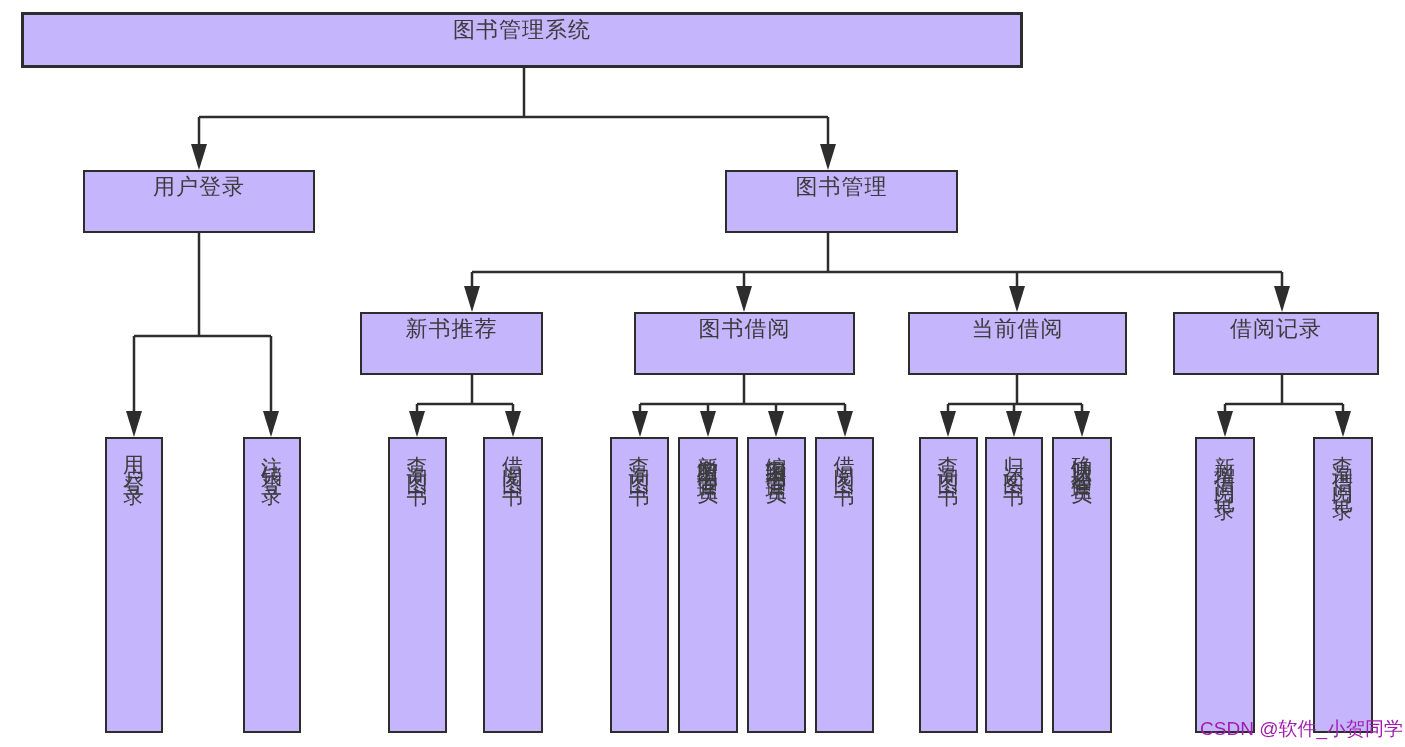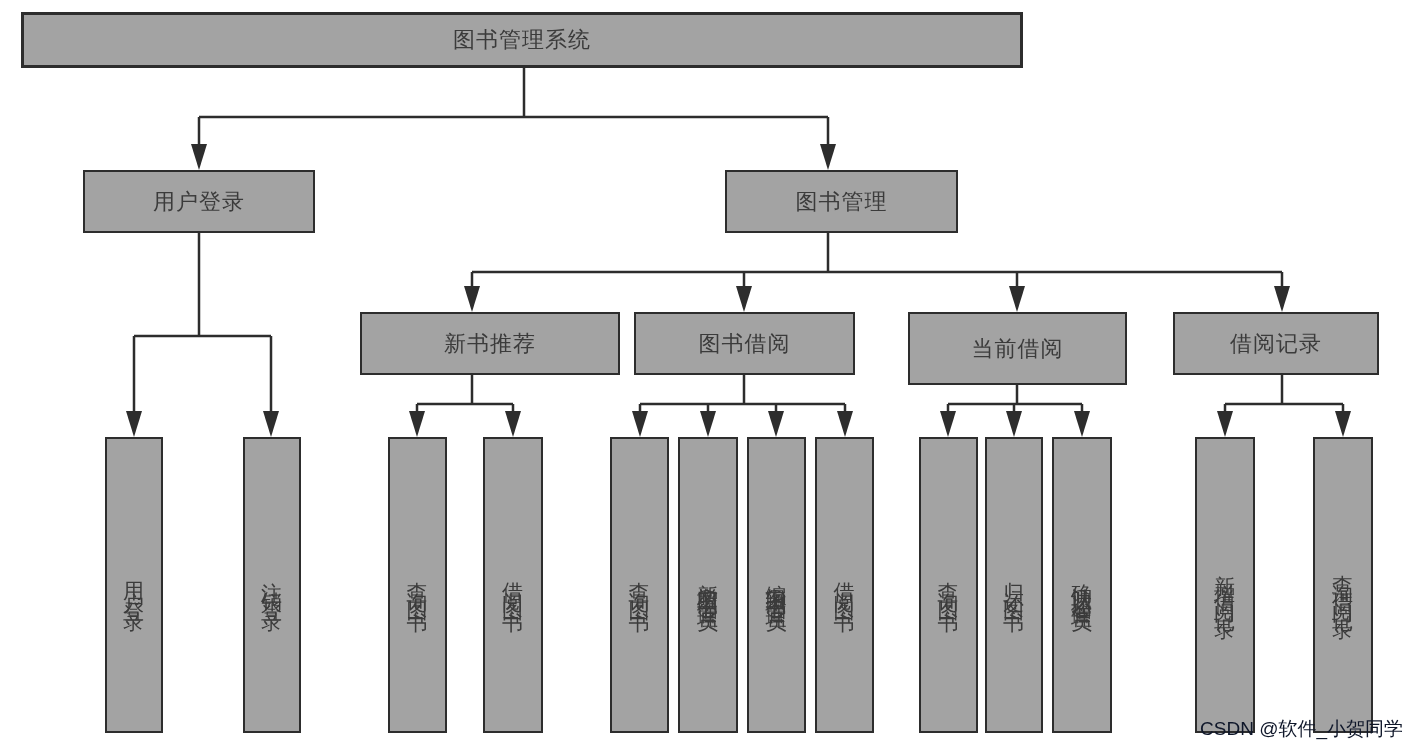--- a/index.html
+++ b/index.html
@@ -8,46 +8,46 @@
     width: 1405px;
     height: 747px;
     background: #ffffff;
     font-family: "Liberation Sans", sans-serif;
     overflow: hidden;
   }
   .layer-svg { position: absolute; left: 0; top: 0; z-index: 0; }
   .node {
     position: absolute;
     box-sizing: border-box;
-    background: #a3a3a3;
+    background: #c4b5fd;
     border: 2.5px solid #2d2d2d;
     color: #3b3b3b;
     display: flex;
-    align-items: center;
+    align-items: flex-start;
     justify-content: center;
     z-index: 1;
   }
   .root-node { border-width: 3px; }
   .h-node { font-size: 22px; letter-spacing: 1px; }
   .v-node span {
     writing-mode: vertical-rl;
     text-orientation: mixed;
     font-size: 21px;
     line-height: 1;
     letter-spacing: 10px;
     white-space: nowrap;
   }
   .v-node.tight span { letter-spacing: 4px; }
   .v-node.mid span { letter-spacing: 9px; }
   .watermark {
     position: absolute;
     right: 2px;
     bottom: 5px;
     font-size: 19px;
-    color: #0f172a;
+    color: #a21caf;
     z-index: 5;
     white-space: nowrap;
   }
 </style>
 </head>
 <body>
 
 <div class="stage">
 
   <svg class="layer-svg" width="1405" height="747" viewBox="0 0 1405 747">
@@ -87,27 +87,27 @@
     <span>图书管理系统</span>
   </div>
 
   <div class="node h-node" style="left:83px; top:170px; width:232px; height:63px;">
     <span>用户登录</span>
   </div>
   <div class="node h-node" style="left:712px; top:170px; width:233px; height:63px;margin-left:13px;">
     <span>图书管理</span>
   </div>
 
-  <div class="node h-node" style="left:360px; top:312px; width:260px; height:63px;">
+  <div class="node h-node" style="left:360px; top:312px; width:183px; height:63px;">
     <span>新书推荐</span>
   </div>
   <div class="node h-node" style="left:634px; top:312px; width:221px; height:63px;">
     <span>图书借阅</span>
   </div>
-  <div class="node h-node" style="left:908px; top:312px; width:219px; height:73px;">
+  <div class="node h-node" style="left:908px; top:312px; width:219px; height:63px;">
     <span>当前借阅</span>
   </div>
   <div class="node h-node" style="left:1173px; top:312px; width:206px; height:63px;">
     <span>借阅记录</span>
   </div>
 
   <div class="node v-node" style="left:105px; top:437px; width:58px; height:296px;">
     <span>用户登录</span>
   </div>
   <div class="node v-node" style="left:243px; top:437px; width:58px; height:296px;">

